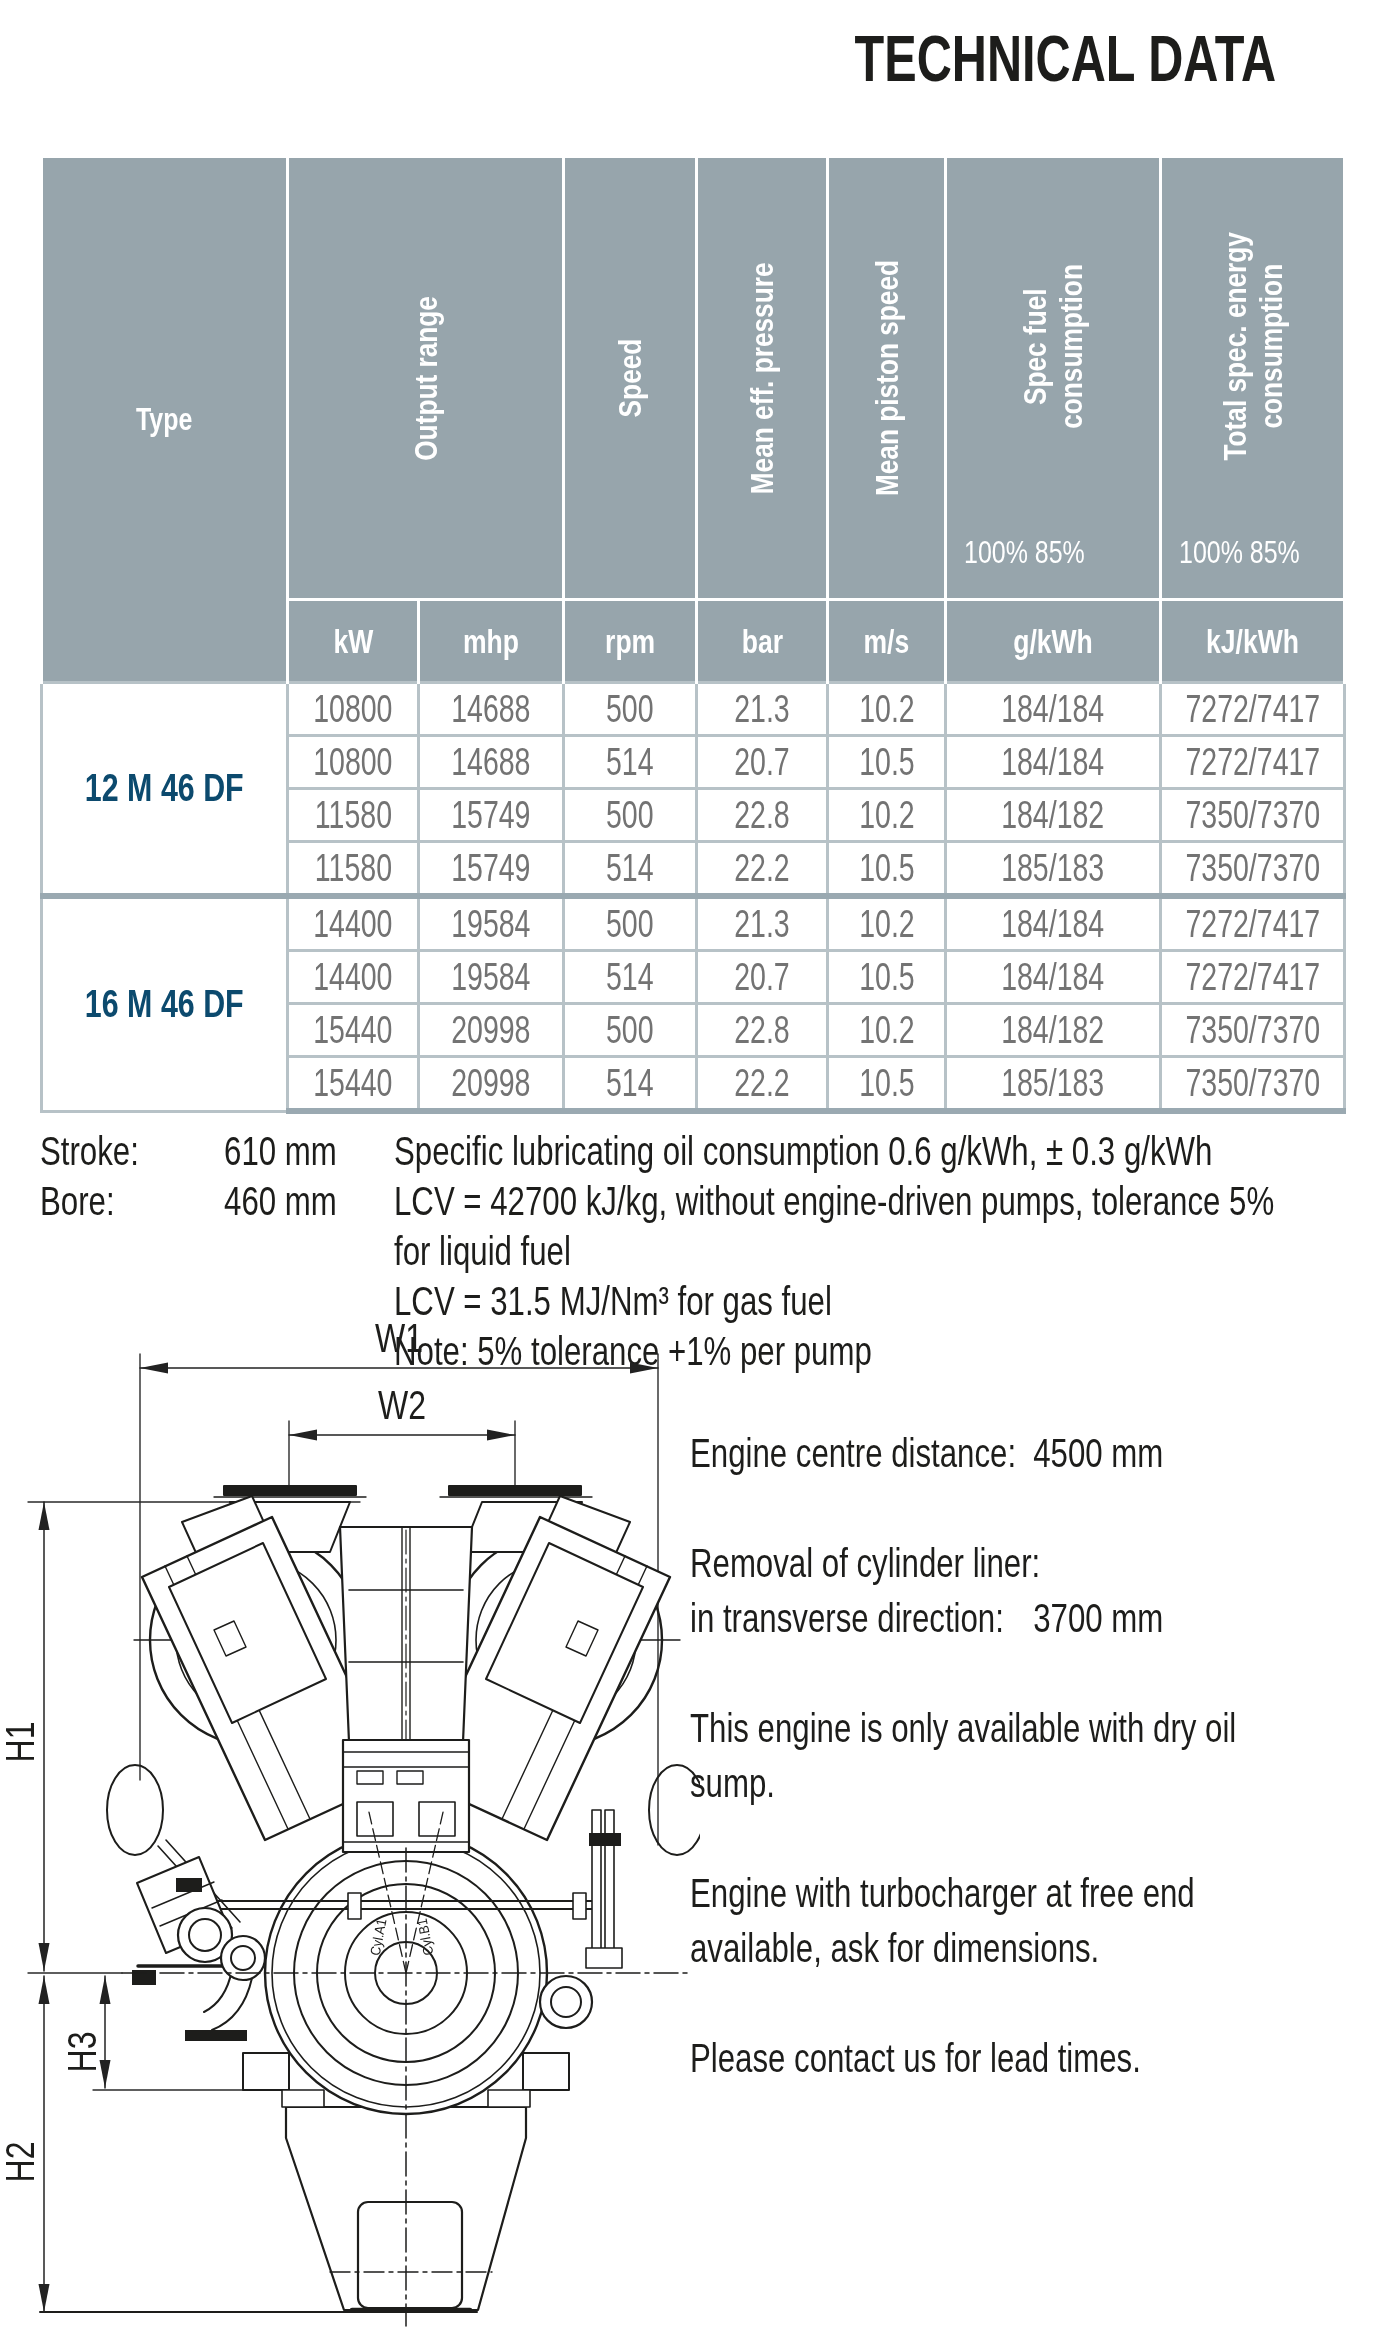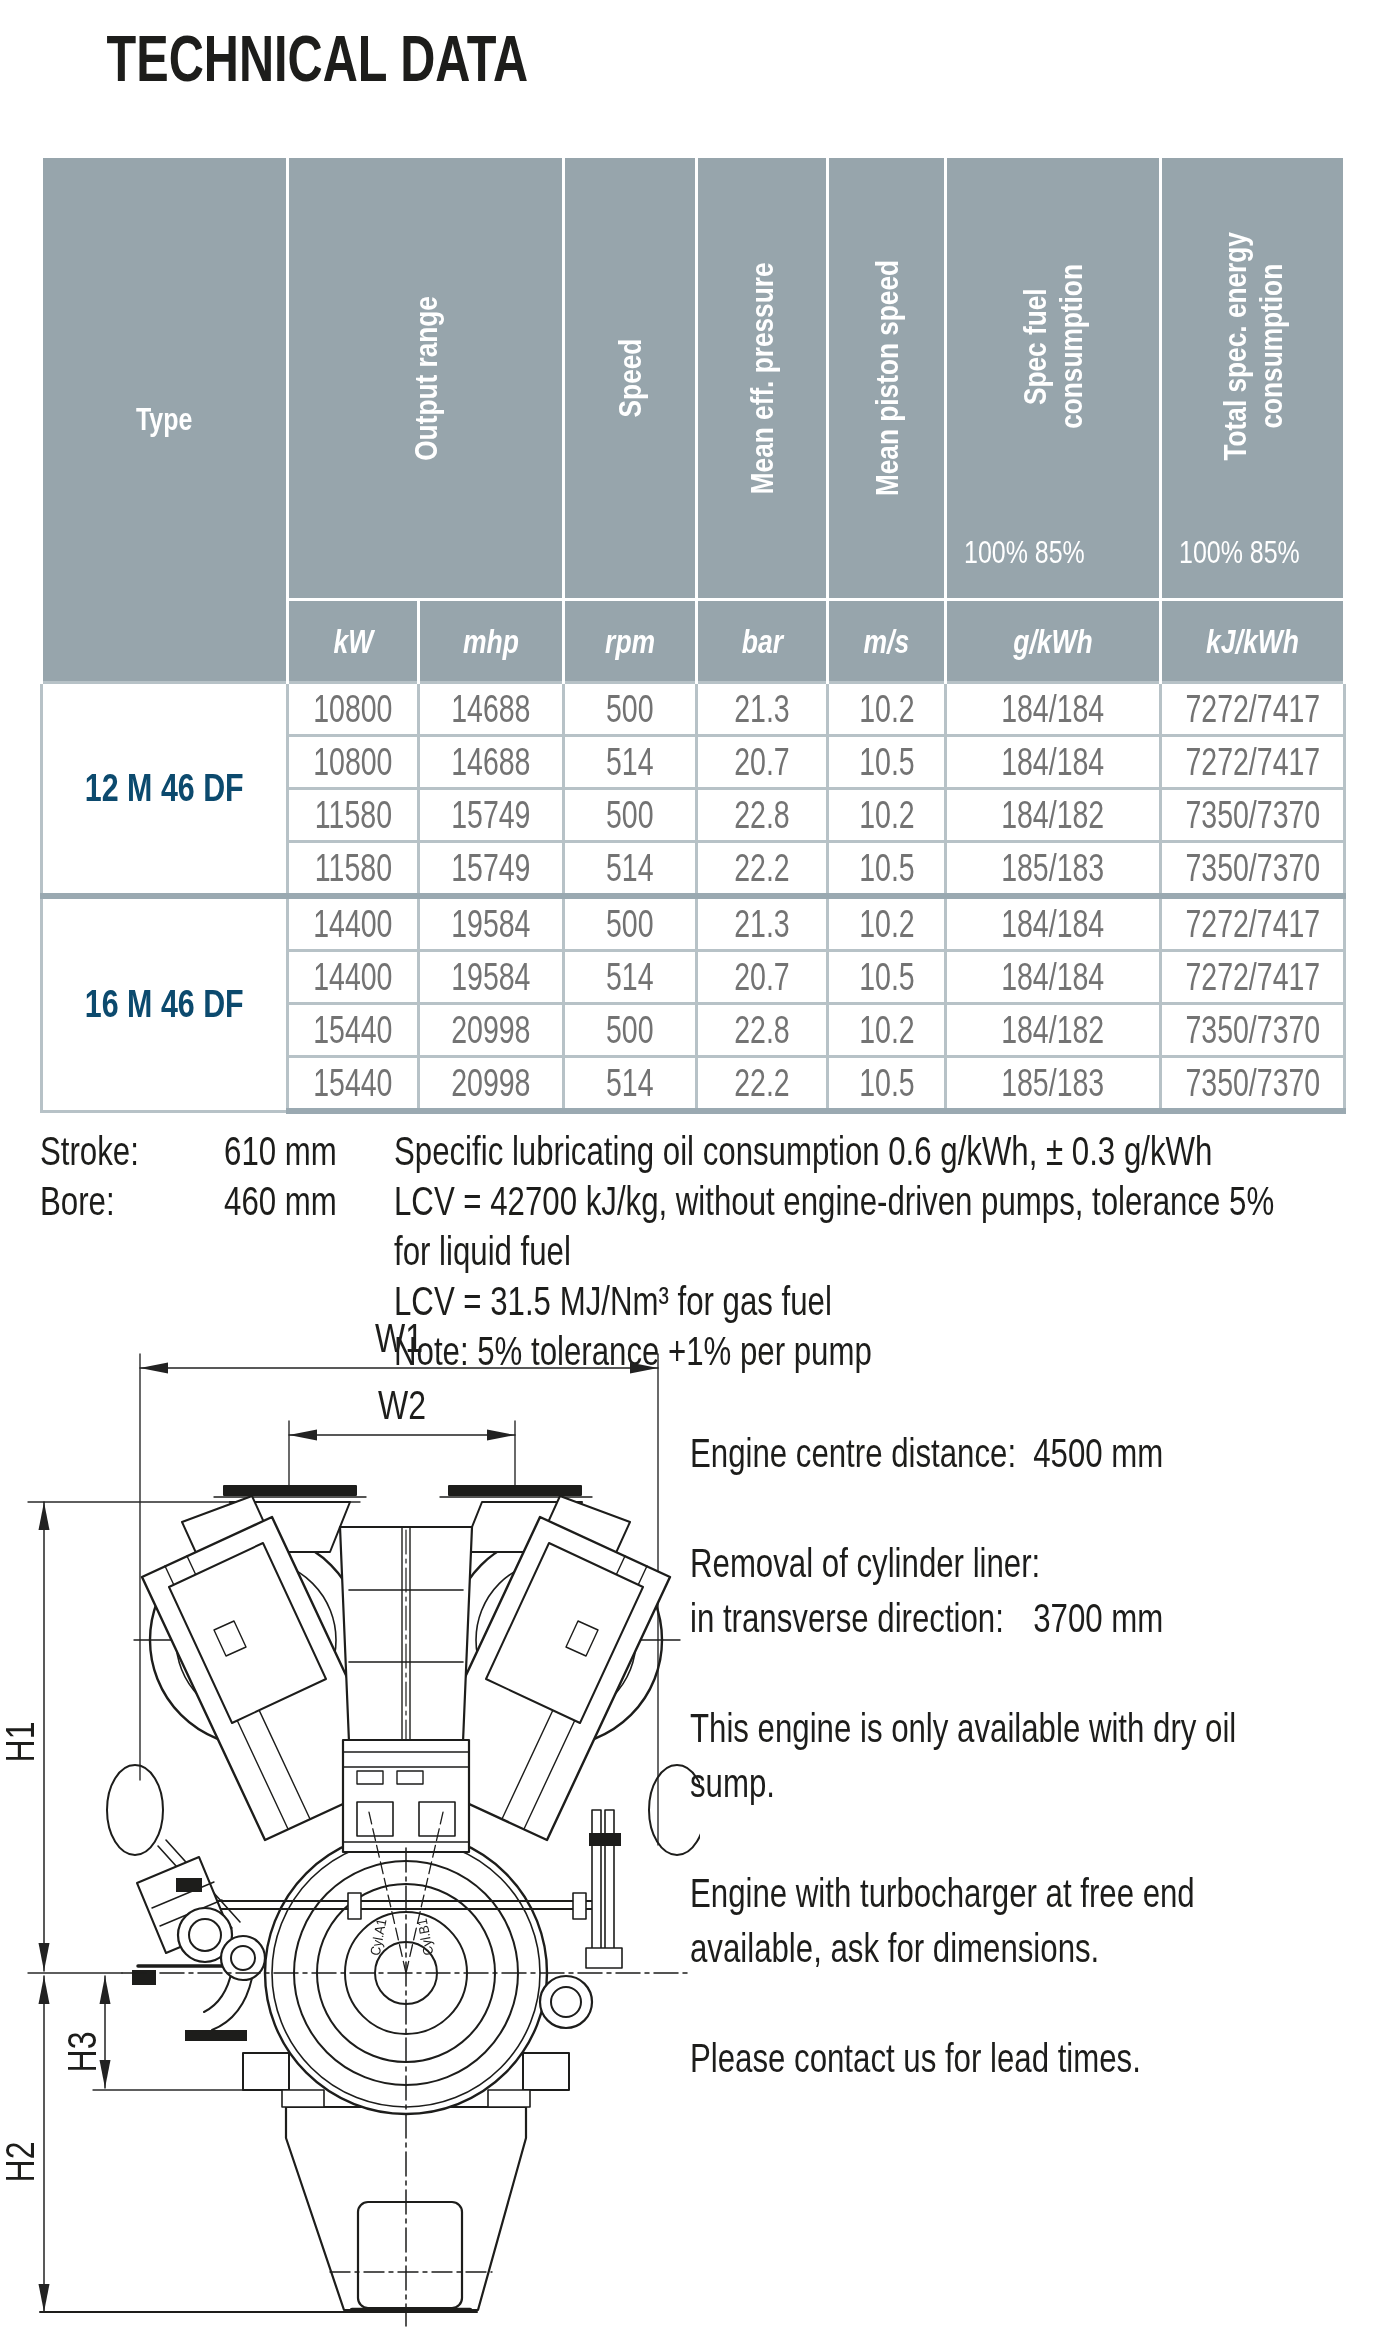--- a/index.html
+++ b/index.html
@@ -1,28 +1,28 @@
 <!DOCTYPE html>
 <html><head>
 <meta charset="utf-8">
 <style>
   html,body{margin:0;padding:0;background:#fff;}
   .page{position:relative;width:1382px;height:2329px;background:#fff;overflow:hidden;
         font-family:"Liberation Sans",sans-serif;color:#1d1d1b;}
   .cx{display:inline-block;transform:scaleX(0.78);transform-origin:50% 50%;white-space:nowrap;}
   
-  .title{position:absolute;left:40px;top:22px;width:1303px;text-align:left;
+  .title{position:absolute;left:40px;top:22px;width:1303px;text-align:right;
          font-size:64px;font-weight:bold;letter-spacing:0;}
   .title .cx{transform:scaleX(0.76);}
   
   table.tech{position:absolute;left:40px;top:155px;border-collapse:collapse;table-layout:fixed;}
   table.tech th,table.tech td{padding:0;margin:0;}
   thead th{background:#97a5ac;color:#fff;font-weight:bold;border:3px solid #fff;}
   thead tr.tall th{height:440px;vertical-align:middle;text-align:center;}
-  thead tr.units th{height:80px;border-bottom:0;font-size:34px;text-align:center;vertical-align:middle;font-style:italic;}
+  thead tr.units th{height:80px;border-bottom:0;font-size:34px;text-align:center;vertical-align:middle;}
   th.typeh{border-bottom:0 !important;font-size:32px;}
   .vwrap{width:100%;height:100%;display:flex;align-items:center;justify-content:center;}
   .vtext{writing-mode:vertical-rl;transform:rotate(180deg) scaleY(0.82);font-size:32px;line-height:36px;
          letter-spacing:0;white-space:nowrap;}
   .vtext span{display:block;}
   .vh-flex{display:flex;flex-direction:column;height:440px;}
   .vh-flex .varea{flex:1;display:flex;align-items:center;justify-content:center;}
   .loadlbl{height:64px;font-size:32px;font-weight:normal;text-align:left;}
   tbody td{background:#fff;border:3px solid #b7c2c7;height:50px;text-align:center;
            vertical-align:middle;font-size:38px;color:#737373;}

